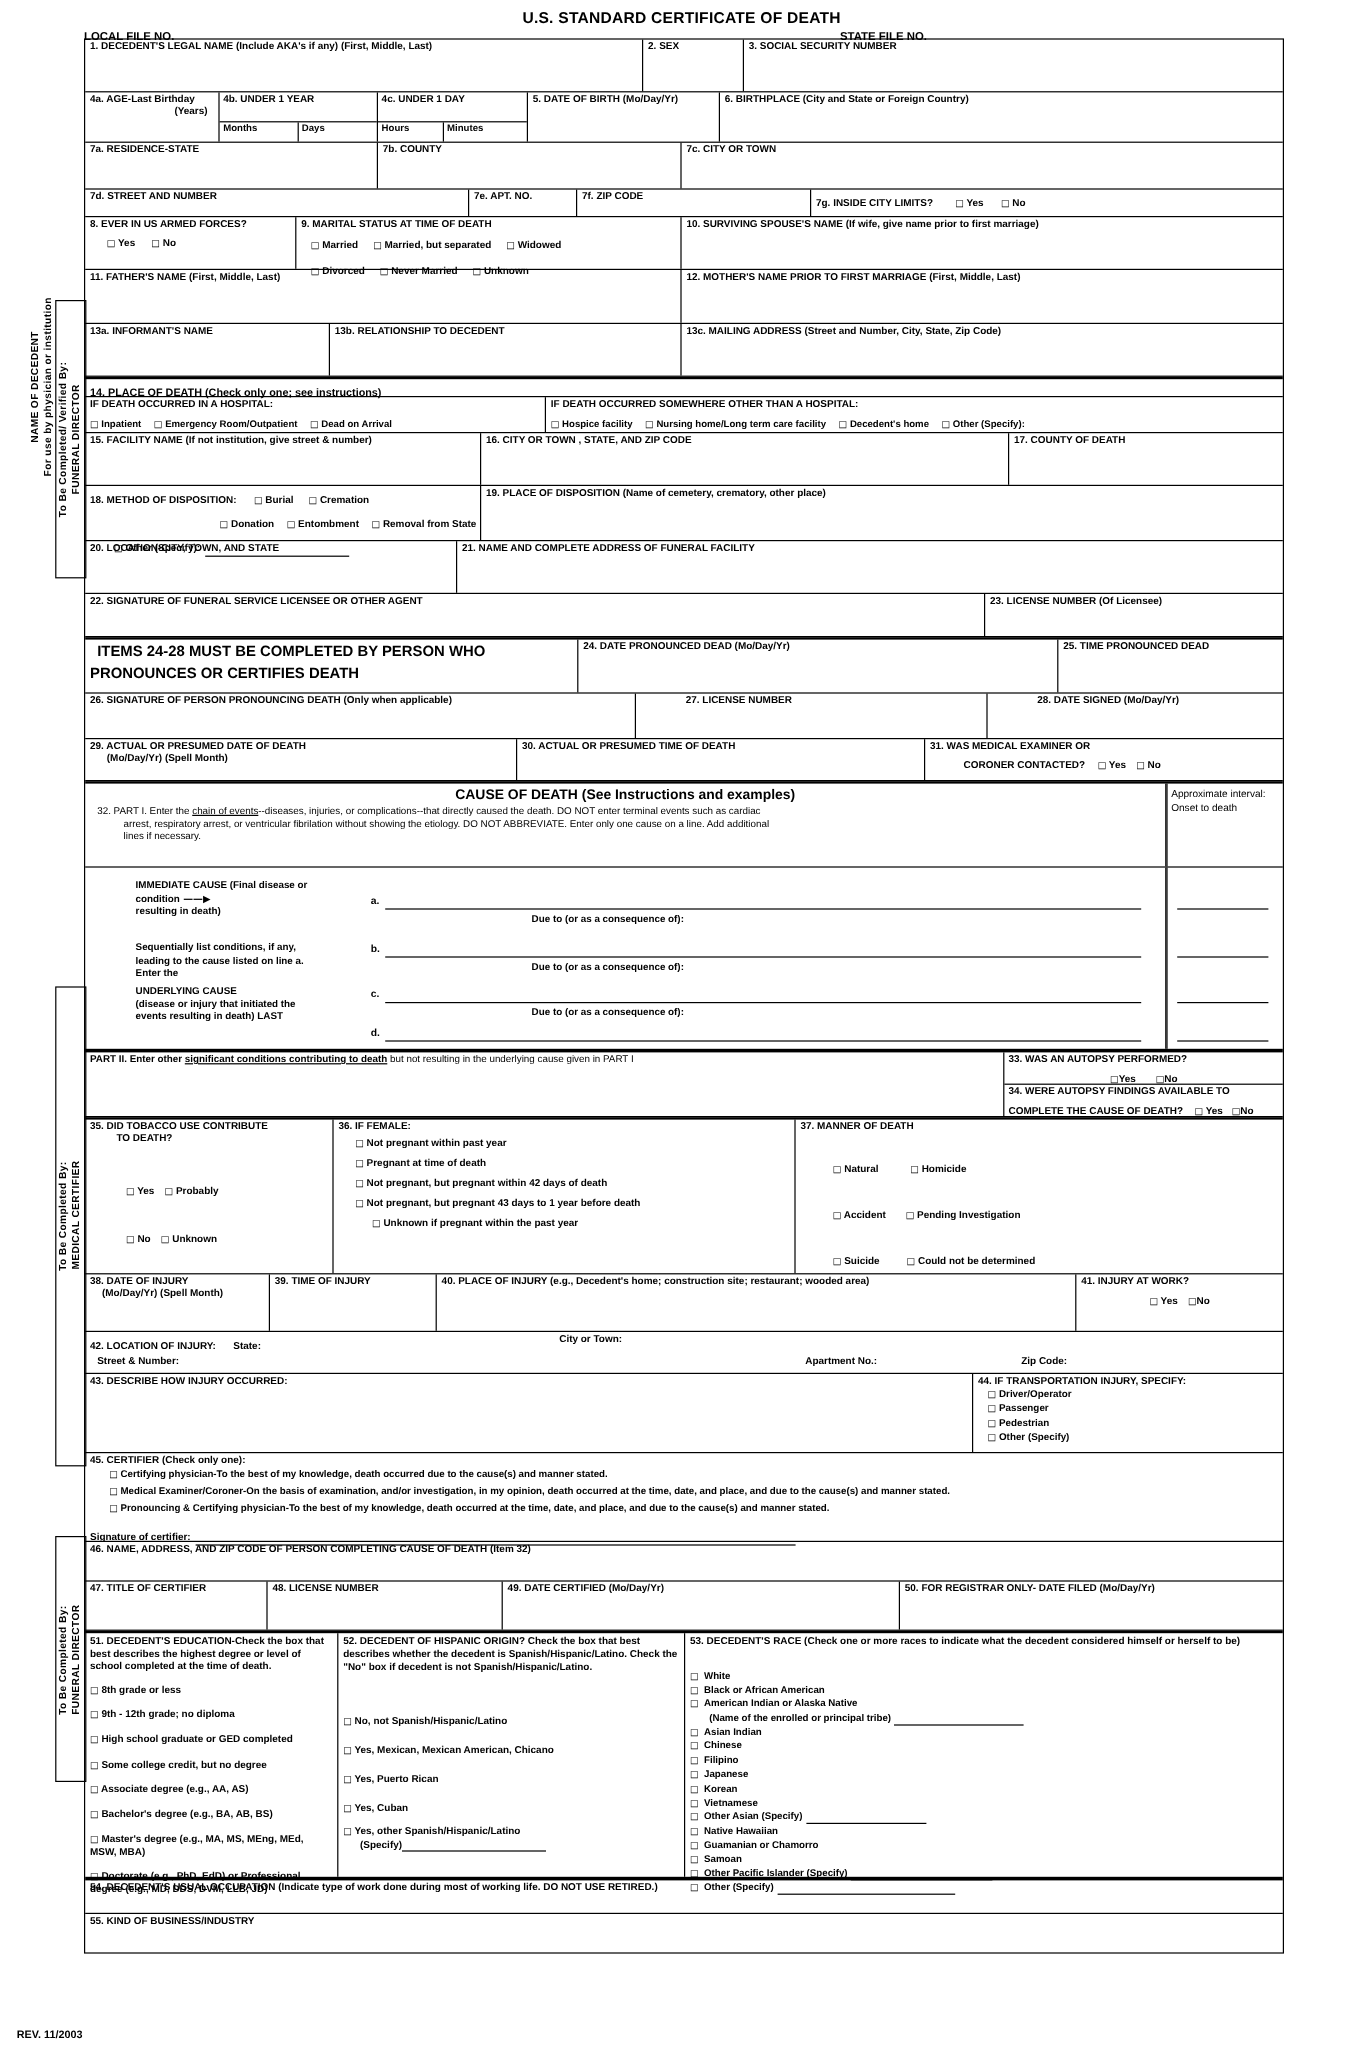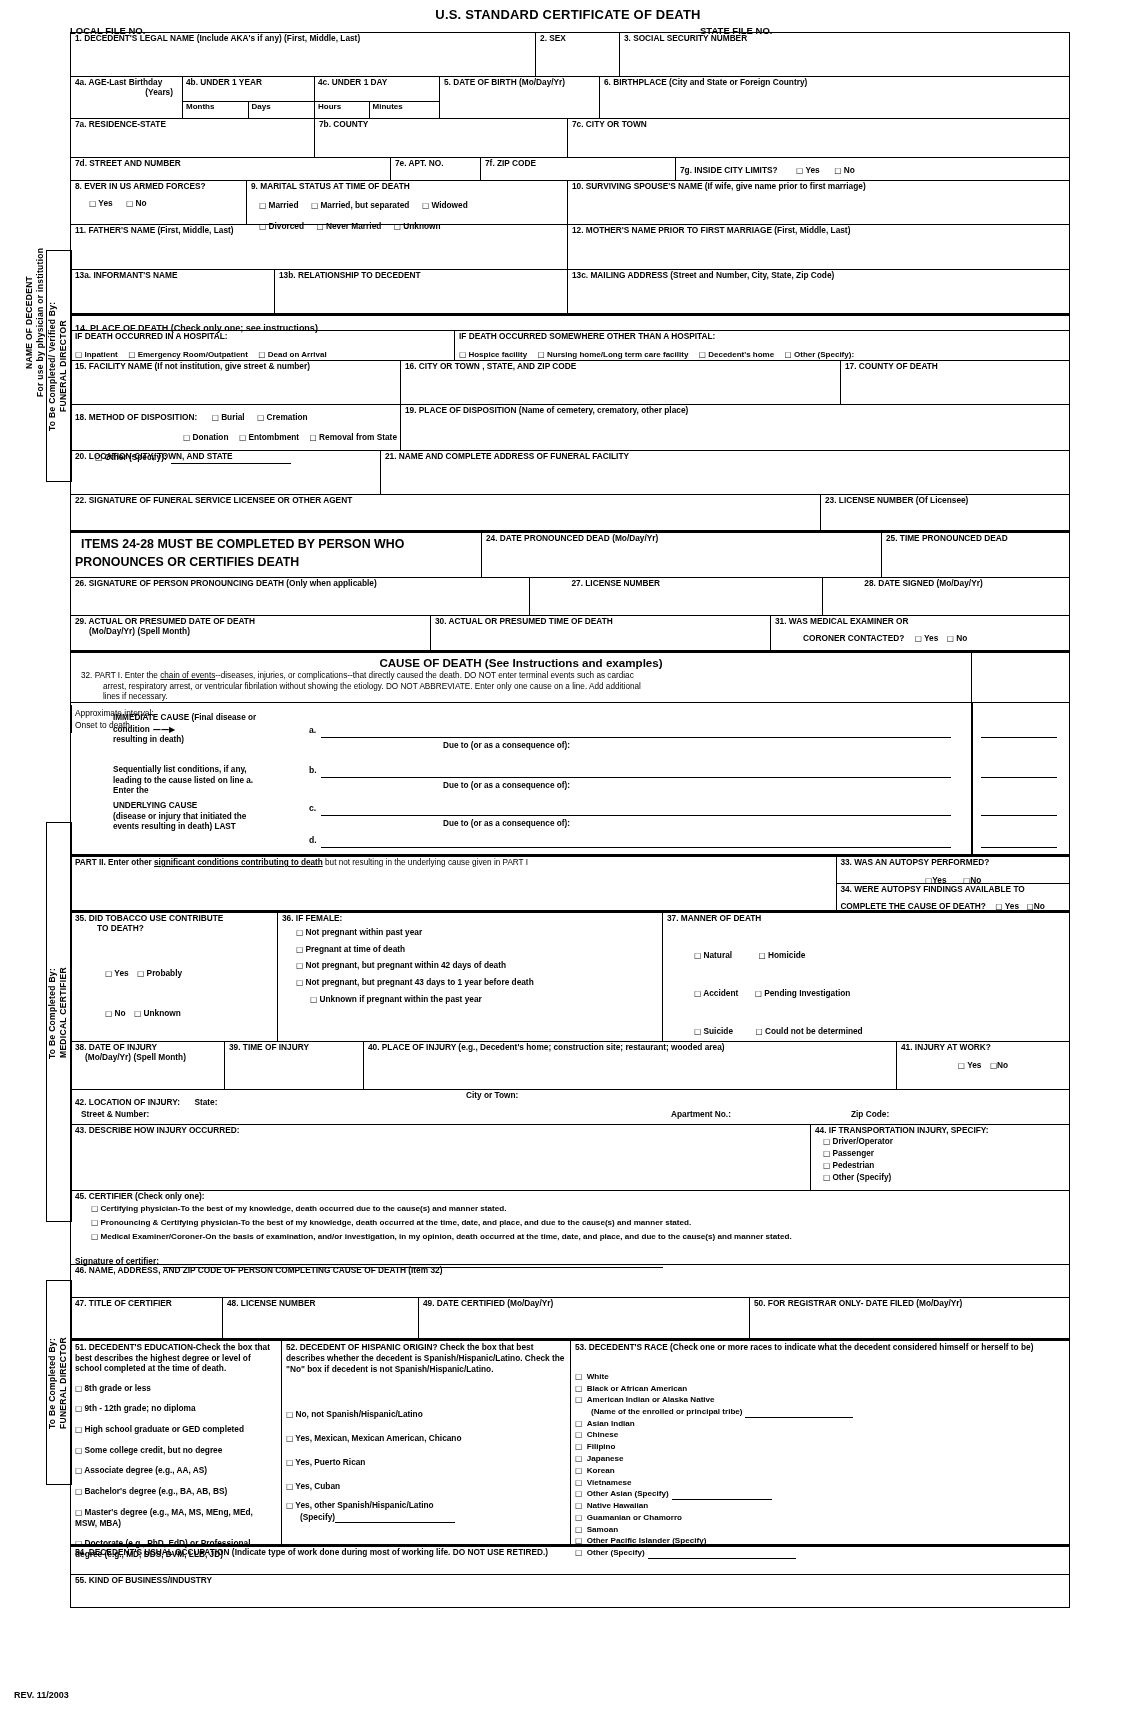--- a/index.html
+++ b/index.html
@@ -321,21 +321,21 @@
         <span class="lbl">30.  ACTUAL OR PRESUMED TIME OF DEATH</span>
       </div>
       <div class="c" style="width:297px;">
         <span class="lbl">31.  WAS MEDICAL EXAMINER OR</span>
         <span class="lbl" style="display:inline-block; padding-left:28px;">CORONER CONTACTED?</span>
         <span class="ck" style="margin-left:6px;"><span class="box">□</span> <span>Yes</span></span>
         <span class="ck" style="margin-left:4px;"><span class="box">□</span> <span>No</span></span>
       </div>
     </div>
 
-    <div class="r thickt" style="height:52px;flex-direction:column;">
+    <div class="r thickt" style="height:72px;">
       <div class="c" style="width:901px; padding:0;">
         <div class="codtitle">CAUSE OF DEATH (See Instructions and examples)</div>
         <div class="codnote">
           <span>32.  PART I.  Enter the </span><u>chain of events</u><span>--diseases, injuries, or complications--that directly caused the death.  DO NOT enter terminal events such as cardiac</span><br>
           <span style="padding-left:22px; display:inline-block;">arrest, respiratory arrest, or ventricular fibrilation without showing the etiology.  DO NOT ABBREVIATE.  Enter only one cause on a line.  Add additional</span><br>
           <span style="padding-left:22px; display:inline-block;">lines if necessary.</span>
         </div>
       </div>
       <div class="interval" style="padding-top:3px;">
         <span style="font-weight:normal; font-size:8.4px;">Approximate interval: Onset to death</span>
@@ -487,22 +487,22 @@
           <div><span class="box">□</span> <span>Other (Specify)</span></div>
         </div>
       </div>
     </div>
 
     <div class="r" style="height:74px;">
       <div class="c" style="width:997px;">
         <span class="lbl">45. CERTIFIER (Check only one):</span>
         <div style="padding-left:16px; font-size:8.1px; font-weight:bold; line-height:1.72;">
           <div><span class="box">□</span> <span>Certifying physician-To the best of my knowledge, death occurred due to the cause(s) and manner stated.</span></div>
+          <div><span class="box">□</span> <span>Medical Examiner/Coroner-On the basis of examination, and/or investigation, in my opinion, death occurred at the time, date, and place, and due to the cause(s) and manner stated.</span></div>
           <div><span class="box">□</span> <span>Pronouncing &amp; Certifying physician-To the best of my knowledge, death occurred at the time, date, and place, and due to the cause(s) and manner stated.</span></div>
-          <div><span class="box">□</span> <span>Medical Examiner/Coroner-On the basis of examination, and/or investigation, in my opinion, death occurred at the time, date, and place, and due to the cause(s) and manner stated.</span></div>
         </div>
         <div style="margin-top:6px;">
           <span class="lbl" style="display:inline;">Signature of certifier:</span>
           <span class="wline" style="width:500px; height:10px;"></span>
         </div>
       </div>
     </div>
 
     <div class="r" style="height:33px;">
       <div class="c" style="width:997px;">

